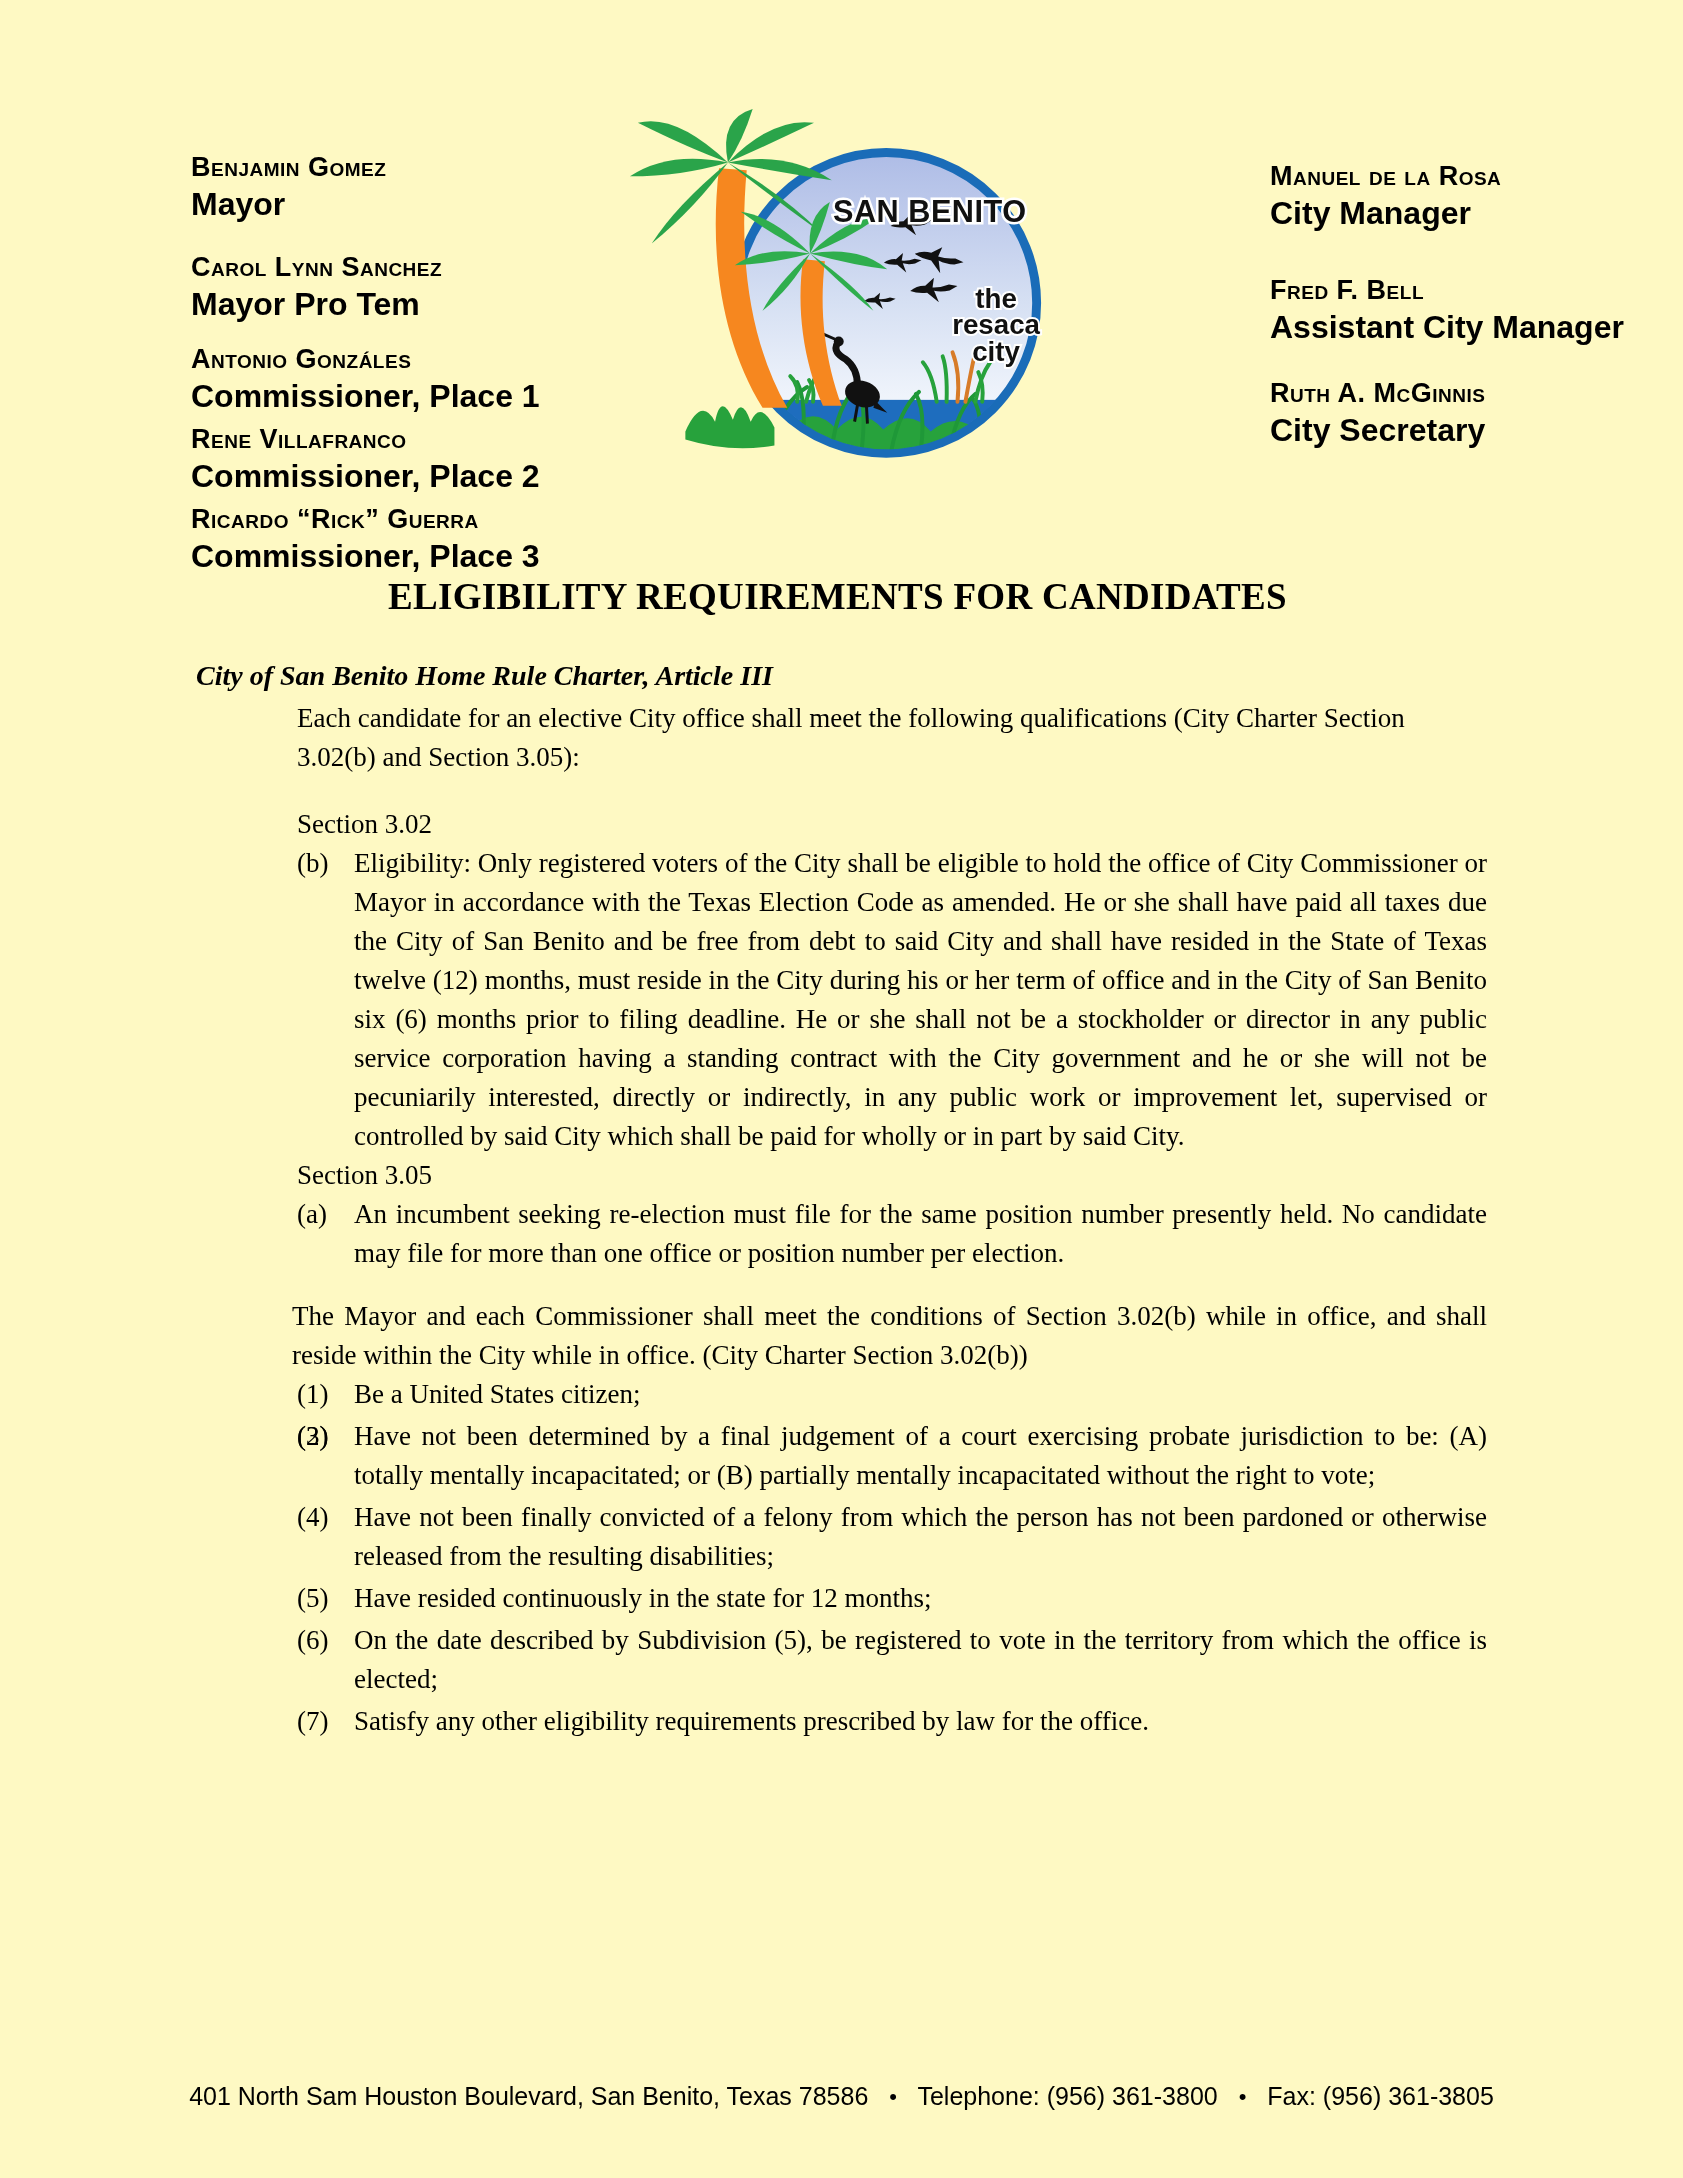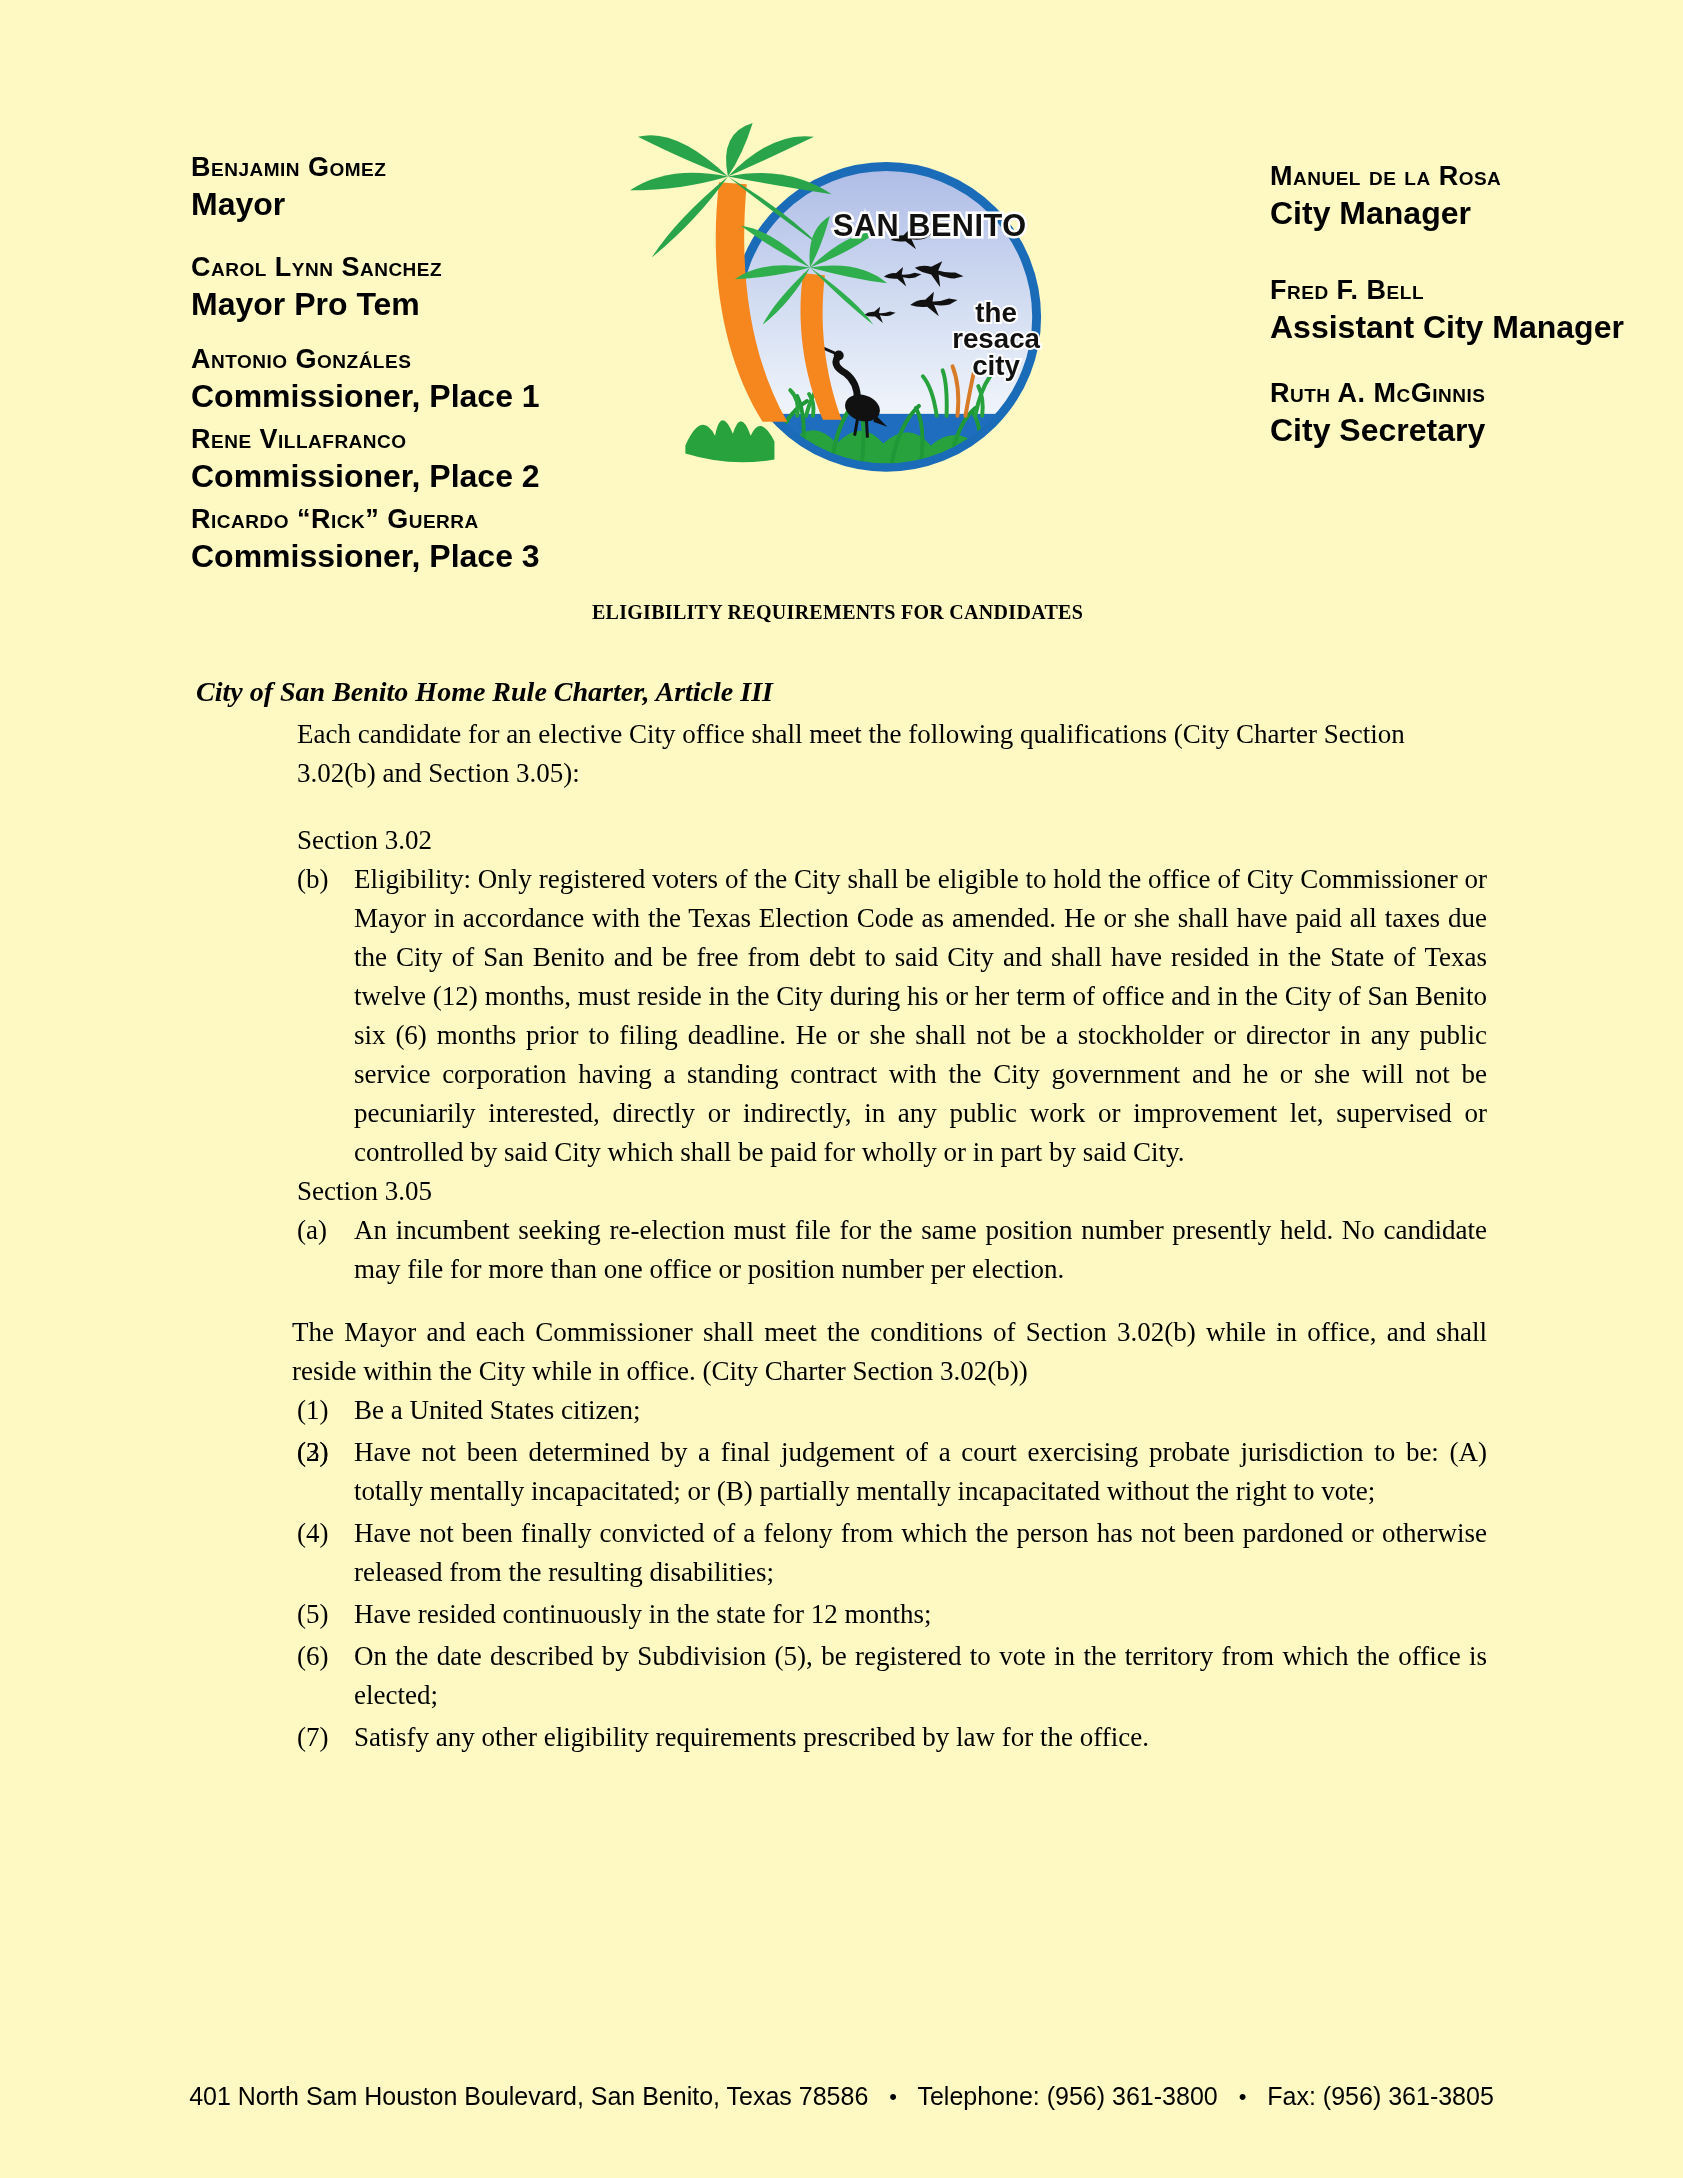--- a/index.html
+++ b/index.html
@@ -26,39 +26,39 @@
   }
   .official-title { font-size: 32px; line-height: 37px; font-weight: bold; }
   .officials-left  .official:nth-child(1) { margin-bottom: 26px; }
   .officials-left  .official:nth-child(2) { margin-bottom: 18px; }
   .officials-left  .official:nth-child(3) { margin-bottom: 6px; }
   .officials-left  .official:nth-child(4) { margin-bottom: 6px; }
   .officials-right .official:nth-child(1) { margin-bottom: 40px; }
   .officials-right .official:nth-child(2) { margin-bottom: 29px; }
 
   
-  .logo-wrap { position: absolute; left: 624px; top: 119px; width: 475px; height: 376px; }
+  .logo-wrap { position: absolute; left: 624px; top: 105px; width: 475px; height: 376px; }
 
   
   .content {
     position: absolute;
     left: 188px;
     top: 577px;
     width: 1299px;
     font-family: "Liberation Serif", serif;
     font-size: 27px;
     line-height: 39px;
   }
   .doc-title {
-    font-size: 20px;
+    font-size: 37px;
     font-weight: bold;
     line-height: 39px;
     text-align: center;
     letter-spacing: 0.3px;
-    margin: 16px 0 40px 0;
+    margin: 0 0 40px 0;
   }
   .charter-heading, .state-heading {
     font-size: 28px;
     font-weight: bold;
     font-style: italic;
     line-height: 39px;
     margin: 0 0 4px 8px;
   }
   .state-heading { margin: 16px 0 8px 8px; }
   p { margin: 0; }

